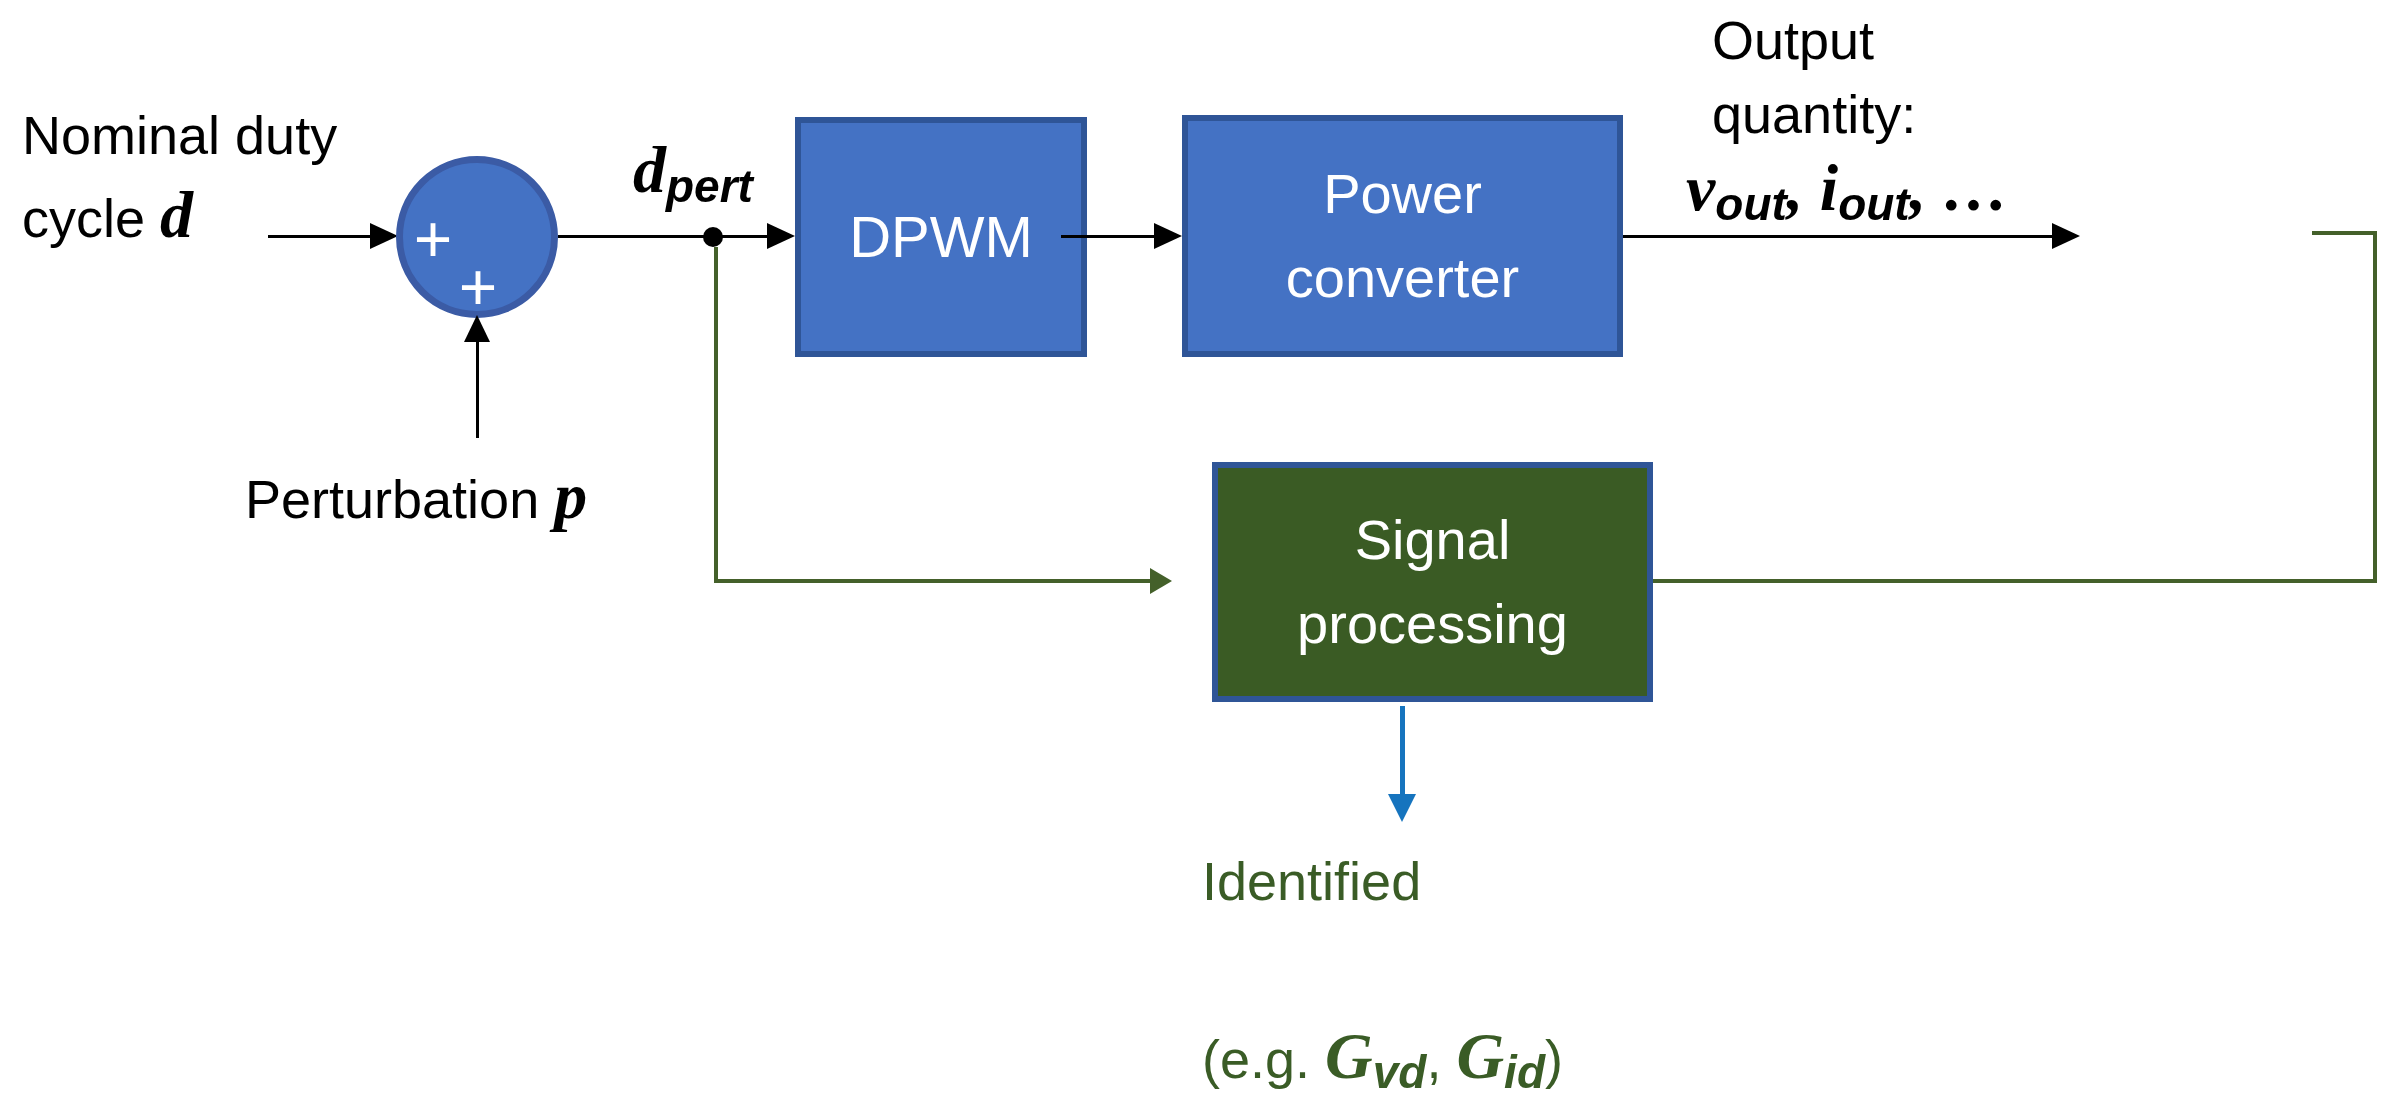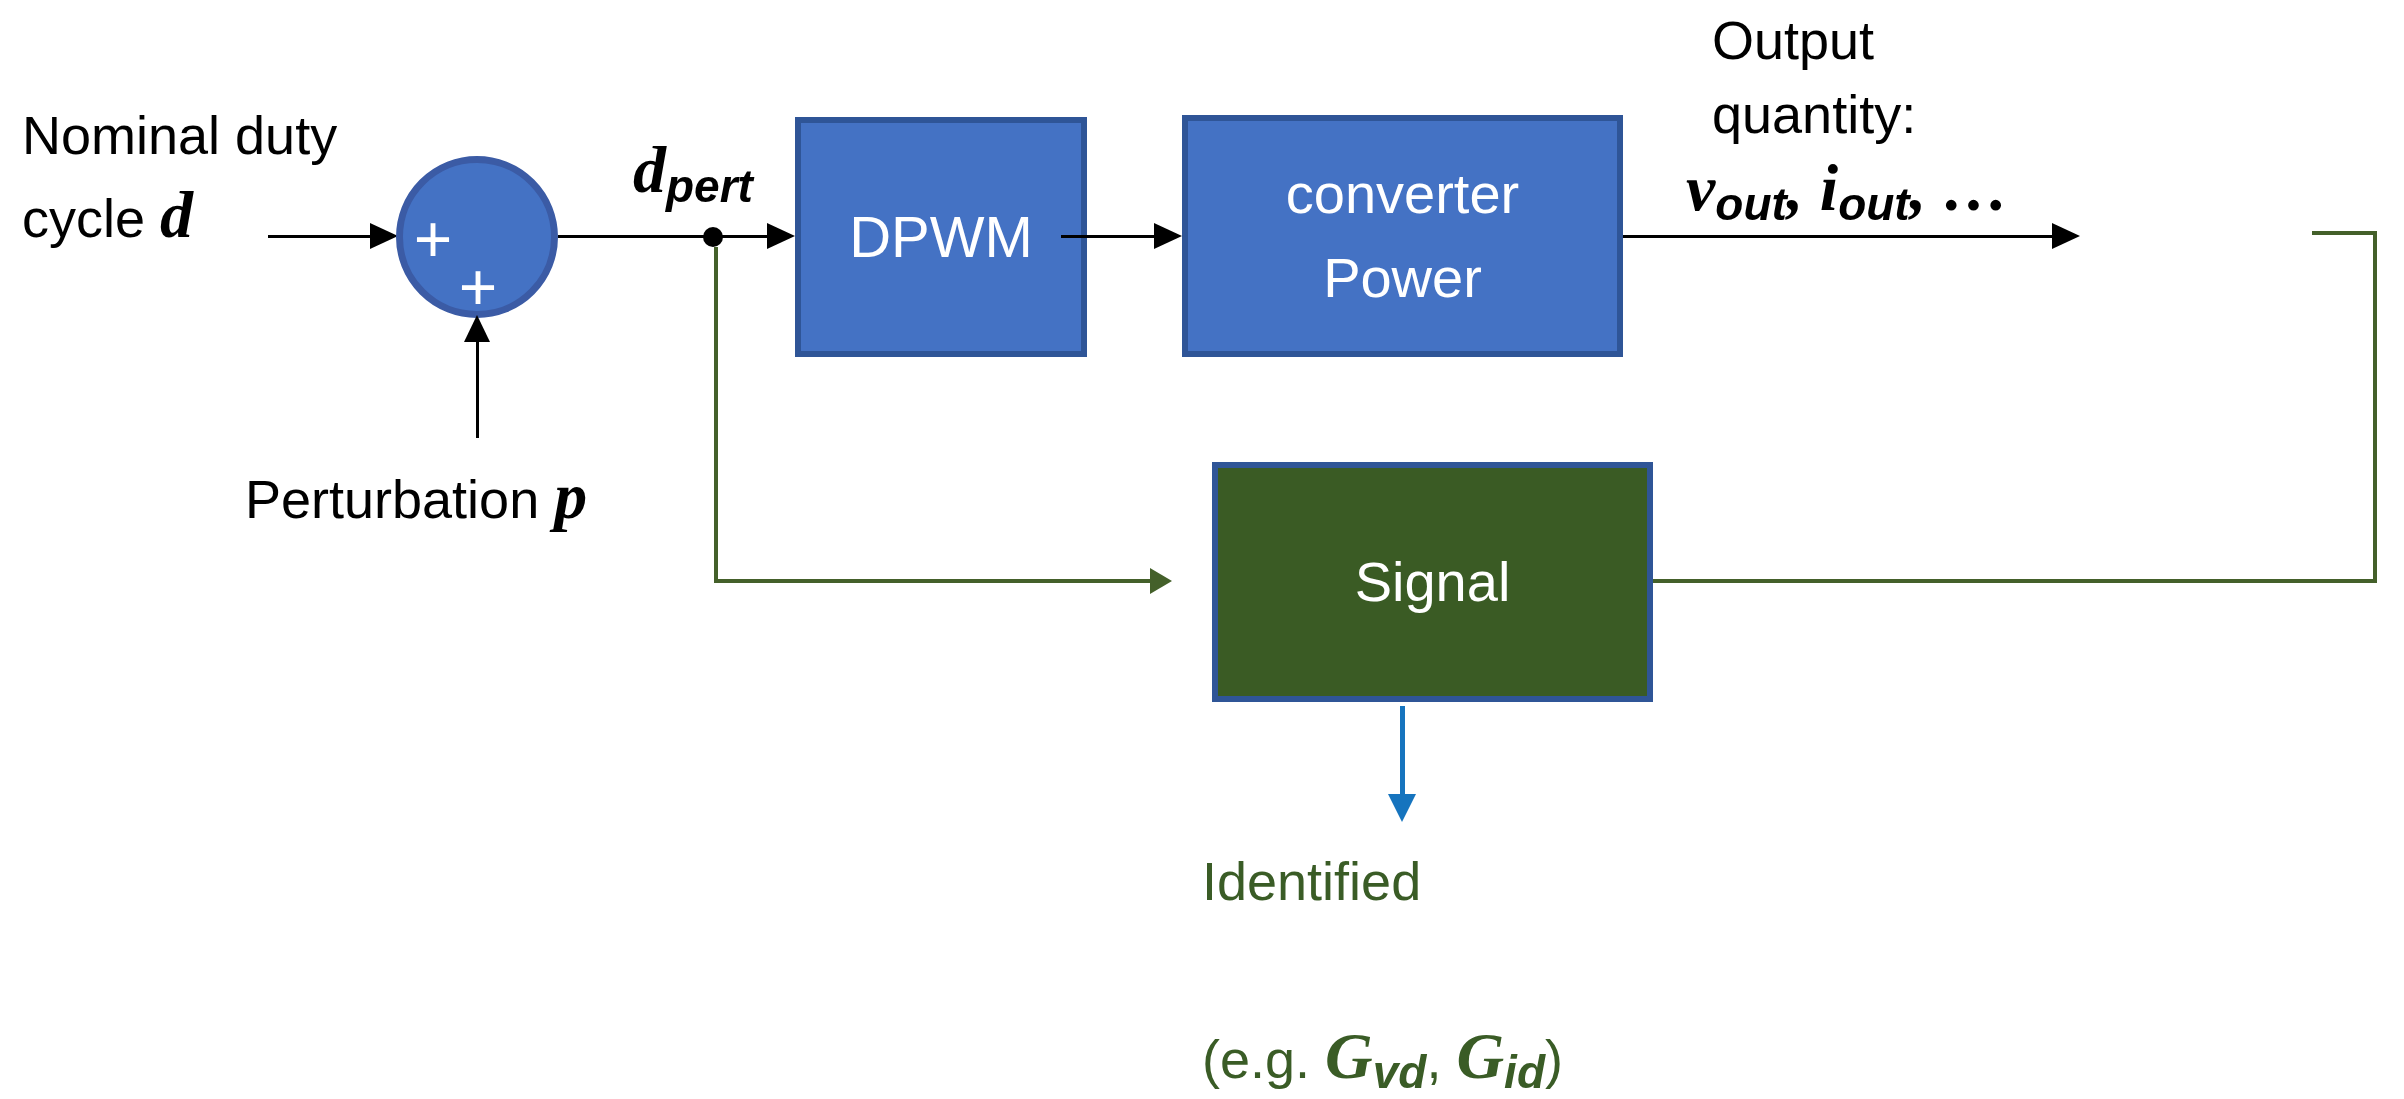--- a/index.html
+++ b/index.html
@@ -110,22 +110,22 @@
   </div>
 
   <div class="block" style="left:795px;top:117px;width:292px;height:240px;">
     <span>DPWM</span>
   </div>
 
   <div class="hline" style="left:1061px;top:235px;width:95px;"></div>
   <div class="ah right-black" style="left:1154px;top:223px;"></div>
 
   <div class="block two-line" style="left:1182px;top:115px;width:441px;height:242px;">
+    <span>Power</span>
     <span>converter</span>
-    <span>Power</span>
   </div>
 
   <div class="hline" style="left:1623px;top:235px;width:430px;"></div>
   <div class="ah right-black" style="left:2052px;top:223px;"></div>
 
   <div class="lbl" style="left:1686px;top:150px;">
     <span class="mvar">v</span><span class="msub">out</span><span class="mvar">, </span><span class="mvar">i</span><span class="msub">out</span><span class="mvar">, …</span>
   </div>
   <div class="lbl" style="left:1712px;top:3px;line-height:74px;">
     <span>Output</span><br>
@@ -137,20 +137,21 @@
   <div class="gline v" style="left:2373px;top:231px;height:352px;"></div>
   <div class="gline h" style="left:1635px;top:579px;width:742px;"></div>
   <div class="ah left-green" style="left:1613px;top:568px;"></div>
 
   <div class="gline v" style="left:714px;top:247px;height:334px;"></div>
   <div class="gline h" style="left:714px;top:579px;width:438px;"></div>
   <div class="ah right-green" style="left:1150px;top:568px;"></div>
 
   <div class="block two-line green-fill" style="left:1172px;top:462px;width:441px;height:240px;">
     <span>Signal</span>
+    <span>processing</span>
   </div>
 
   <div class="bline" style="left:1400px;top:706px;height:90px;"></div>
   <div class="ah down-blue" style="left:1388px;top:794px;"></div>
 
   <div class="lbl green" style="left:1202px;top:838px;line-height:87px;">
     <span>Identified</span><br>
     <br>
     <span><span>(e.g. </span><span class="mvar">G</span><span class="msub">vd</span><span>, </span><span class="mvar">G</span><span class="msub">id</span><span>)</span></span>
   </div>

